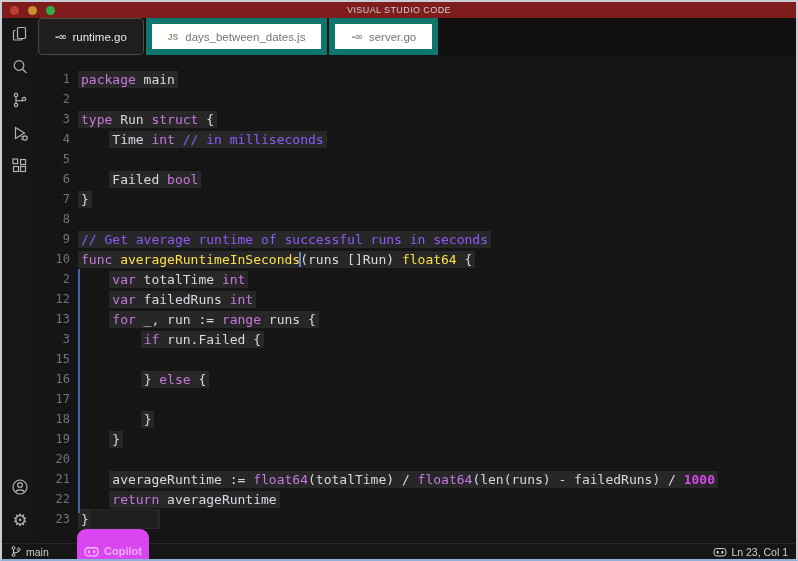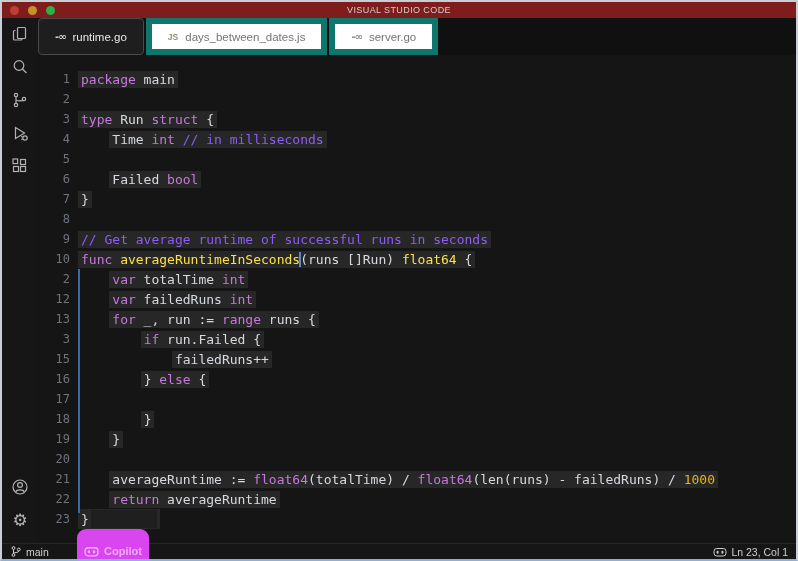--- a/index.html
+++ b/index.html
@@ -63,21 +63,21 @@
     font-size:13px; }
   .ln { width:32px; text-align:right; color:#6e747c; font-size:12px;
     flex-shrink:0; }
   .lc { margin-left:8px; display:flex; align-items:center; }
   .indent { color:#d6dae0; }
   .code-box { background:#272727; padding:1px 3px; display:flex;
     align-items:center; }
   .pl { color:#d6dae0; }
   .kw { color:#c678dd; }
   .fn { color:#fde047; }
-  .num { color:#eab308; }
+  .num { color:#d946ef;font-weight:bold; }
   .cm { color:#8b5cf6; }
   .caret { display:inline-block; width:2px; height:15px; background:#5f87c7;
     margin:0 -1px; }
   .ghost { display:inline-block; width:66px; height:18px; background:#1f1f1f;
     margin-left:2px; }
   .indent-guide { position:absolute; left:40px; top:214px; width:2px;
     height:244px; background:#3c69a8; }
   
   .statusbar {
     height:16px; background:#161616; border-top:1px solid #262626;
@@ -188,21 +188,21 @@
             <div class="line"><span class="ln">5</span><span class="lc"><span class="indent">    </span></span></div>
             <div class="line"><span class="ln">6</span><span class="lc"><span class="indent">    </span><span class="code-box"><span class="pl">Failed </span><span class="kw">bool</span></span></span></div>
             <div class="line"><span class="ln">7</span><span class="lc"><span class="code-box"><span class="pl">}</span></span></span></div>
             <div class="line"><span class="ln">8</span></div>
             <div class="line"><span class="ln">9</span><span class="lc"><span class="code-box"><span class="cm">// Get average runtime of successful runs in seconds</span></span></span></div>
             <div class="line"><span class="ln">10</span><span class="lc"><span class="code-box"><span class="kw">func</span><span class="pl"> </span><span class="fn">averageRuntimeInSeconds</span><span class="caret"></span><span class="pl">(runs []Run) </span><span class="fn">float64</span><span class="pl"> {</span></span></span></div>
             <div class="line"><span class="ln">2</span><span class="lc"><span class="indent">    </span><span class="code-box"><span class="pl"></span><span class="kw">var</span><span class="pl"> totalTime </span><span class="kw">int</span></span></span></div>
             <div class="line"><span class="ln">12</span><span class="lc"><span class="indent">    </span><span class="code-box"><span class="pl"></span><span class="kw">var</span><span class="pl"> failedRuns </span><span class="kw">int</span></span></span></div>
             <div class="line"><span class="ln">13</span><span class="lc"><span class="indent">    </span><span class="code-box"><span class="pl"></span><span class="kw">for</span><span class="pl"> _, run := </span><span class="kw">range</span><span class="pl"> runs {</span></span></span></div>
             <div class="line"><span class="ln">3</span><span class="lc"><span class="indent">        </span><span class="code-box"><span class="pl"></span><span class="kw">if</span><span class="pl"> run.Failed {</span></span></span></div>
-            <div class="line"><span class="ln">15</span><span class="lc"><span class="indent">            </span><span class="code-box"><span class="pl">failedRuns++</span></span></span></div>
+            <div class="line"><span class="ln">15</span></div>
             <div class="line"><span class="ln">16</span><span class="lc"><span class="indent">        </span><span class="code-box"><span class="pl">} </span><span class="kw">else</span><span class="pl"> {</span></span></span></div>
             <div class="line"><span class="ln">17</span></div>
             <div class="line"><span class="ln">18</span><span class="lc"><span class="indent">        </span><span class="code-box"><span class="pl">}</span></span></span></div>
             <div class="line"><span class="ln">19</span><span class="lc"><span class="indent">    </span><span class="code-box"><span class="pl">}</span></span></span></div>
             <div class="line"><span class="ln">20</span></div>
             <div class="line"><span class="ln">21</span><span class="lc"><span class="indent">    </span><span class="code-box"><span class="pl">averageRuntime := </span><span class="kw">float64</span><span class="pl">(totalTime) / </span><span class="kw">float64</span><span class="pl">(len(runs) - failedRuns) / </span><span class="num">1000</span></span></span></div>
             <div class="line"><span class="ln">22</span><span class="lc"><span class="indent">    </span><span class="code-box"><span class="pl"></span><span class="kw">return</span><span class="pl"> averageRuntime</span></span></span></div>
             <div class="line"><span class="ln">23</span><span class="lc"><span class="code-box"><span class="pl">}</span><span class="ghost"></span></span></span></div>
           </div>
       </div>

